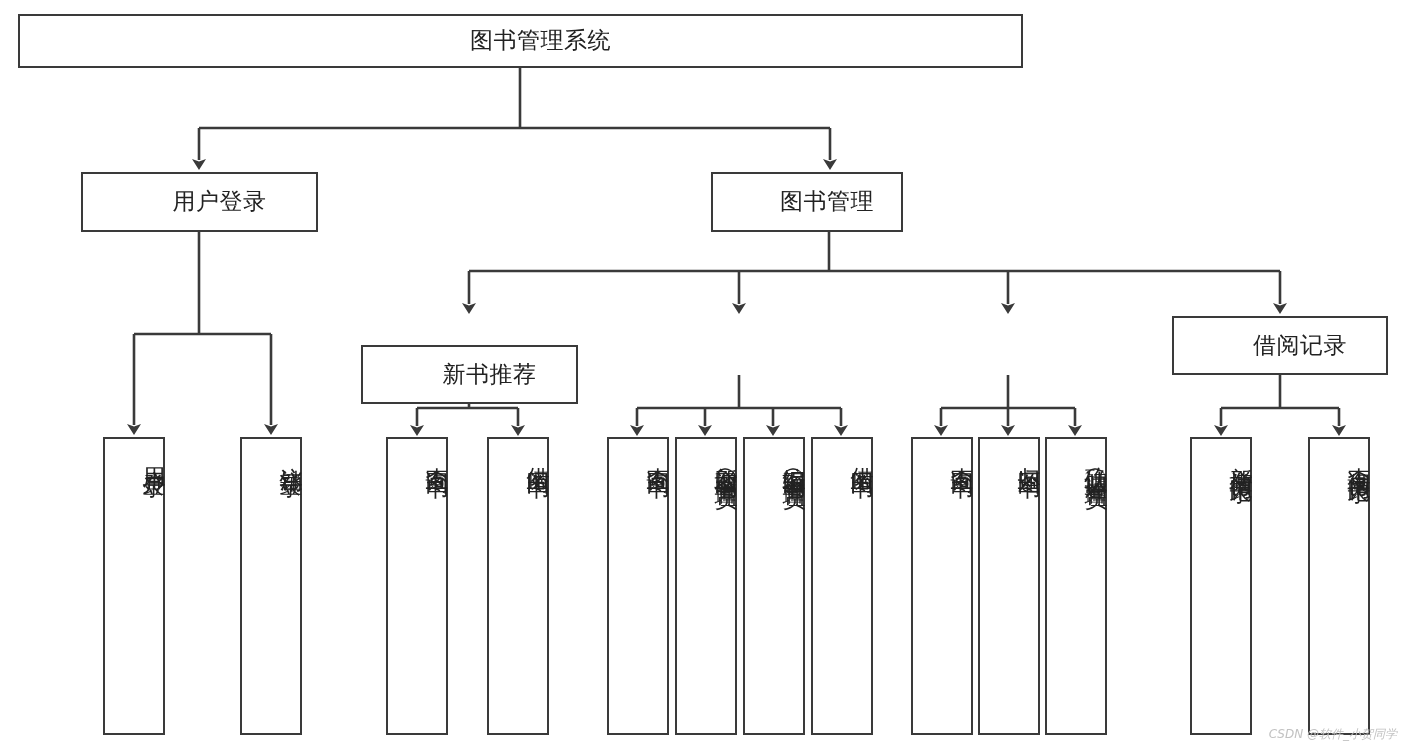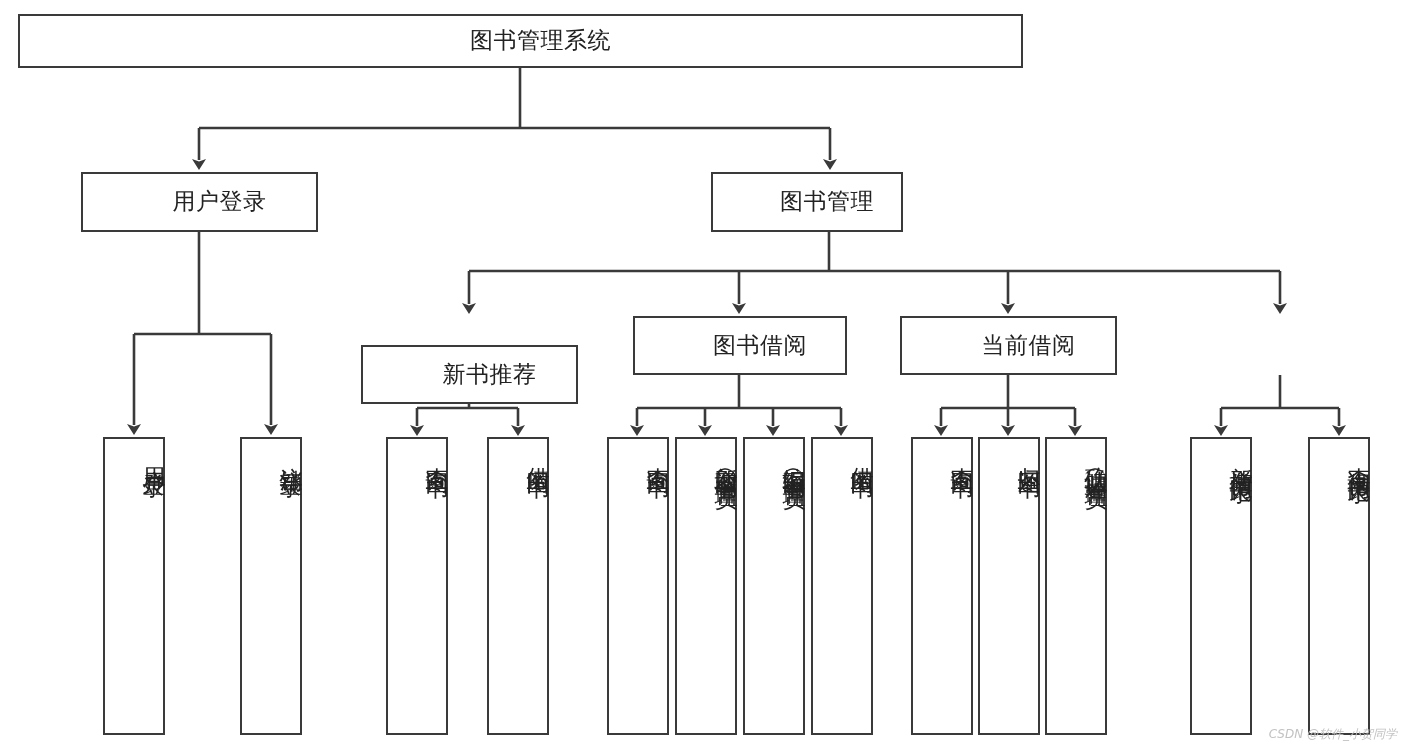--- a/index.html
+++ b/index.html
@@ -135,28 +135,25 @@
   </div>
 
   <div class="node" style="left:711px; top:172px; width:192px; height:60px;">
     <span class="lbl">图书管理</span>
   </div>
 
   <div class="node" style="left:361px; top:316px; width:217px; height:59px;margin-top:29px;">
     <span class="lbl">新书推荐</span>
   </div>
 
-  <div class="node" style="left:633px; top:316px; width:214px; height:59px;">
-    <span class="lbl">图书借阅</span>
-  </div>
-
-  <div class="node" style="left:900px; top:316px; width:217px; height:59px;">
-    <span class="lbl">当前借阅</span>
-  </div>
-
+
+
+  <div class="node" style="left:1172px; top:316px; width:216px; height:59px;">
+    <span class="lbl">借阅记录</span>
+  </div>
 
   <div class="node vert" style="left:103px; top:437px; width:62px; height:298px;">
     <span class="lbl">用户登录</span>
   </div>
 
   <div class="node vert" style="left:240px; top:437px; width:62px; height:298px;">
     <span class="lbl">注销登录</span>
   </div>
 
   <div class="node vert" style="left:386px; top:437px; width:62px; height:298px;">

